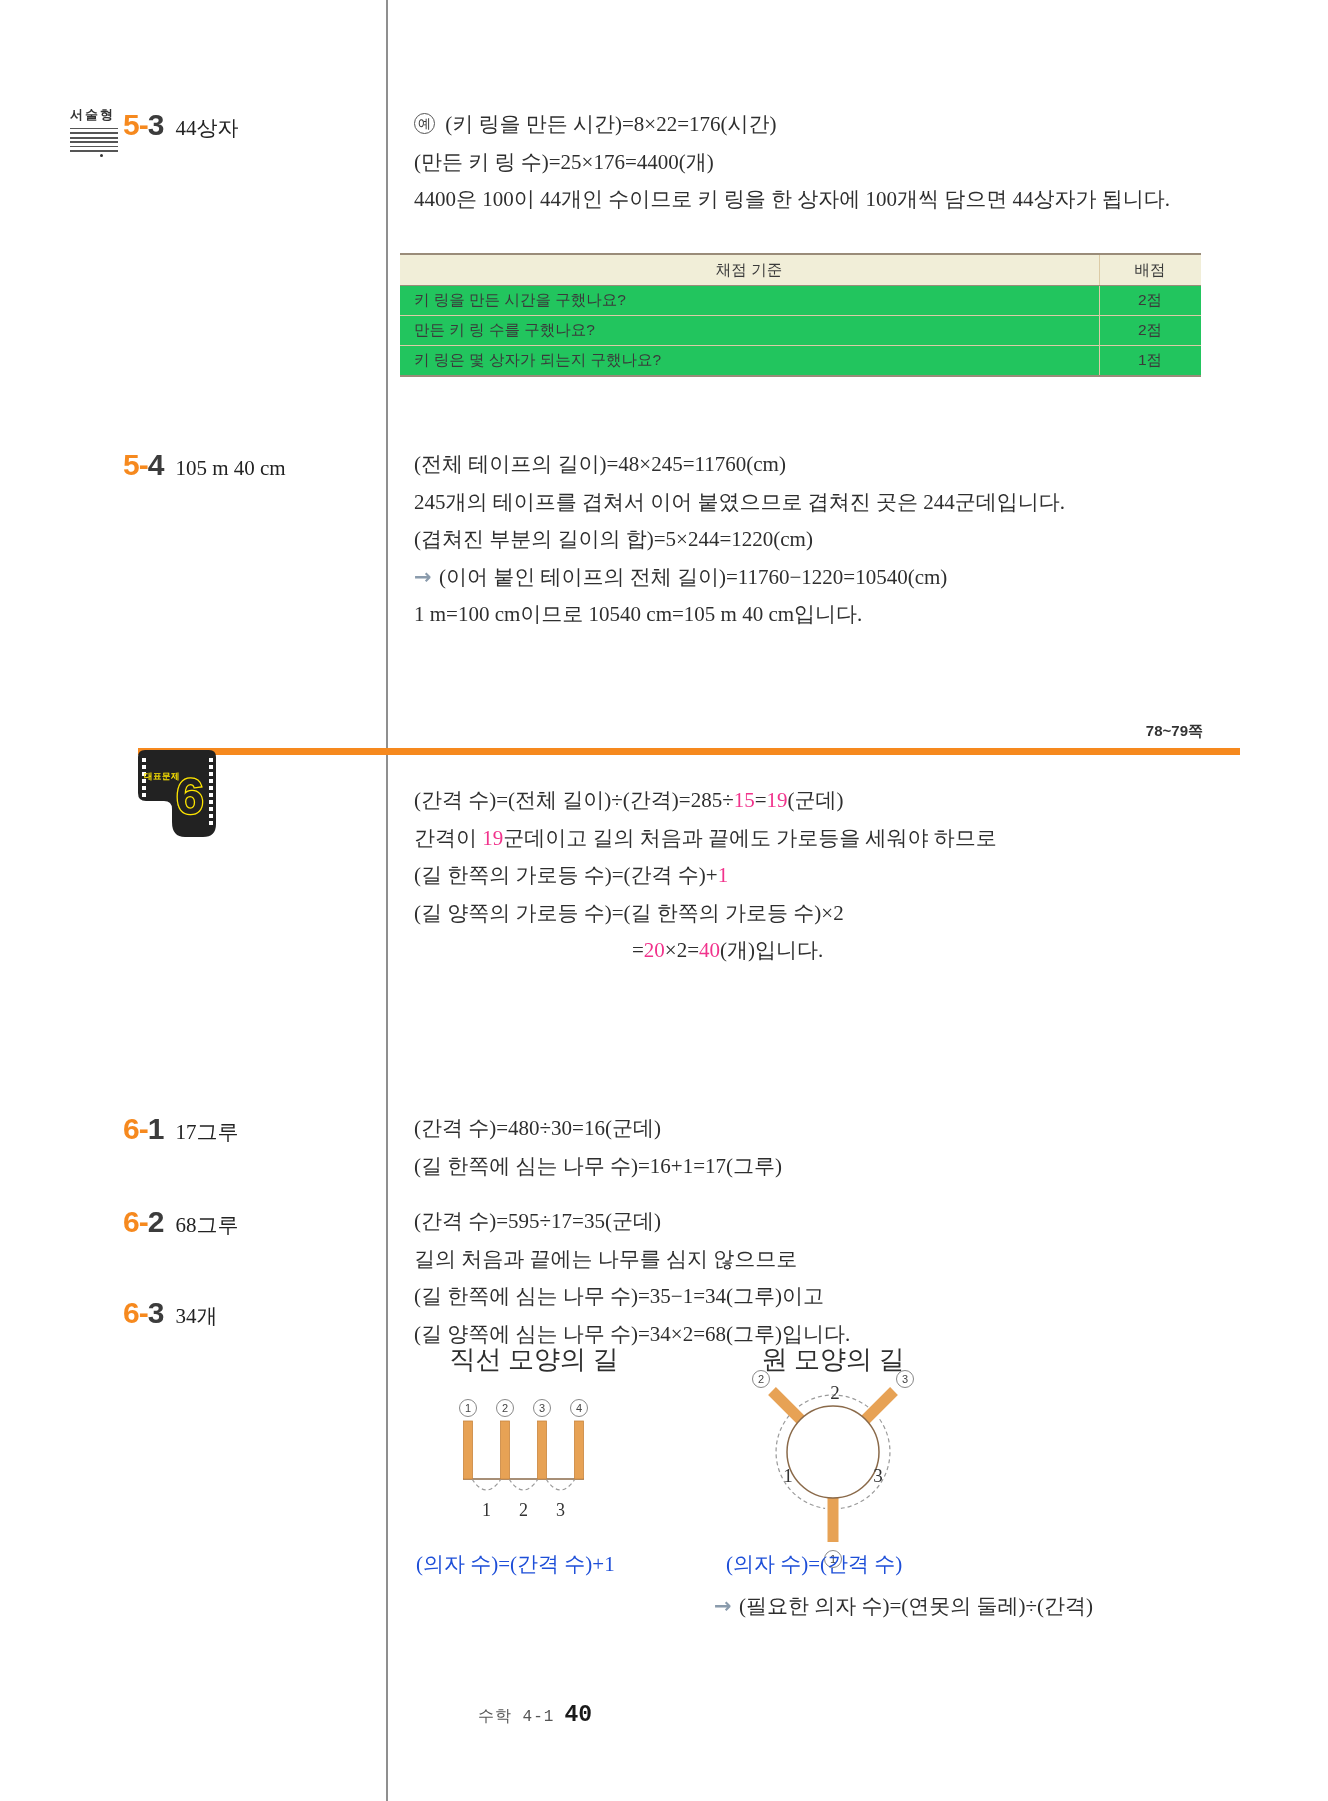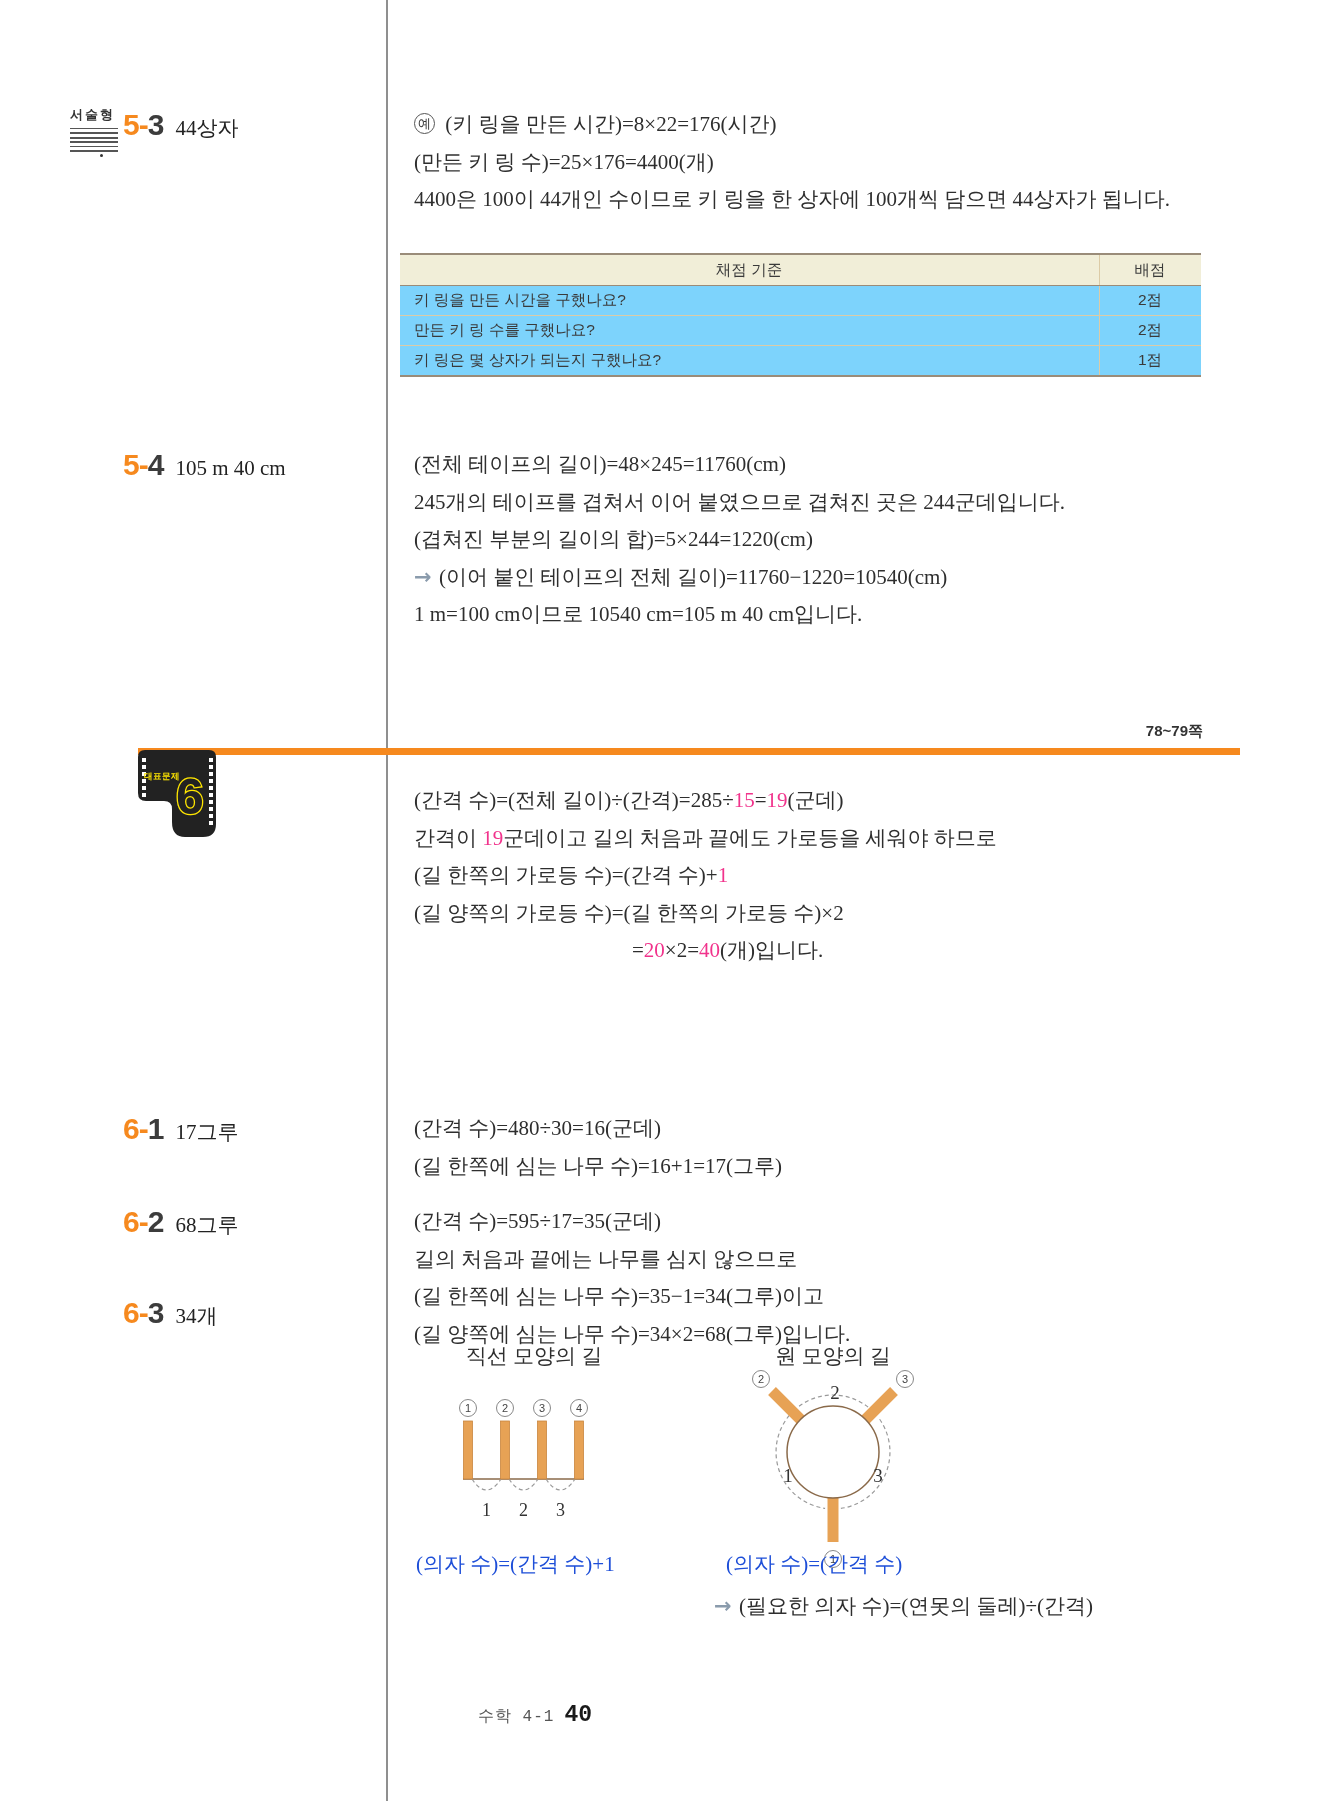--- a/index.html
+++ b/index.html
@@ -29,37 +29,37 @@
   .seg-hl{color:#F1338C;}
   .seg-arrow{color:#8A9BAC;font-weight:bold;font-family:"DejaVu Sans",sans-serif;}
   .seg-circ{display:inline-block;border:1.5px solid #555;border-radius:50%;font-size:13px;line-height:1;
             padding:3px 3px;vertical-align:3px;font-family:"Liberation Sans",sans-serif;margin-right:5px;color:#333;}
 
   
   .score-table{position:absolute;left:392px;top:253px;width:801px;border-collapse:collapse;
     font-family:"Liberation Sans",sans-serif;font-size:15.5px;color:#3a3a3a;
     border-top:2px solid #9A8C79;border-bottom:2px solid #9A8C79;}
   .score-table th{background:#F1EED8;height:28px;font-weight:normal;border-bottom:1px solid #9A8C79;text-align:center;}
-  .score-table td{height:27px;background:#7dd3fc;border-bottom:1px solid #DCCBA6;}
+  .score-table td{height:27px;background:#22c55e;border-bottom:1px solid #DCCBA6;}
   .score-table tr:last-child td{border-bottom:none;}
   .score-table .crit{text-align:left;padding-left:14px;}
   .score-table th.crit{text-align:center;padding-left:0;}
   .score-table .score{width:100px;text-align:center;border-left:1px solid #DCCBA6;padding-left:0;}
 
   
   .page-ref{position:absolute;left:1040px;top:722px;width:155px;text-align:right;
     font-family:"Liberation Sans",sans-serif;font-weight:bold;font-size:15px;color:#333;}
   .orange-bar{position:absolute;left:130px;top:748px;width:1102px;height:7px;background:#F6891E;z-index:2;}
   .rep-badge{position:absolute;left:130px;top:750px;width:78px;height:88px;z-index:3;}
   .badge-label{font-family:"Liberation Sans",sans-serif;font-weight:bold;font-size:8.5px;fill:#FFE600;letter-spacing:.5px;}
   .badge-num{font-family:"Liberation Sans",sans-serif;font-weight:bold;font-size:50px;fill:#222;
     stroke:#FFE600;stroke-width:2.5;paint-order:stroke fill;}
 
   
-  .diag-title{position:absolute;font-size:21px;color:#2e2e2e;text-align:center;white-space:nowrap;font-family:Liberation Serif, serif;}
+  .diag-title{position:absolute;font-size:26px;color:#2e2e2e;text-align:center;white-space:nowrap;font-family:Liberation Serif, serif;}
   .diag-formula{position:absolute;font-size:21px;color:#1d4ed8;white-space:nowrap;}
   .diagram-left{position:absolute;left:420px;top:1398px;width:230px;height:125px;}
   .diagram-right{position:absolute;left:700px;top:1352px;width:250px;height:225px;}
   .svg-circ-num{font-family:"Liberation Sans",sans-serif;font-size:11px;fill:#444;text-anchor:middle;}
   .svg-int-num{font-family:"Liberation Serif","DejaVu Serif",serif;font-size:18px;fill:#333;text-anchor:middle;}
   .svg-int-num-lg{font-family:"Liberation Serif","DejaVu Serif",serif;font-size:19px;fill:#333;text-anchor:middle;}
 
   
   .footer{position:absolute;left:470px;top:1702px;width:210px;white-space:nowrap;
     font-family:Liberation Mono, monospace;}

